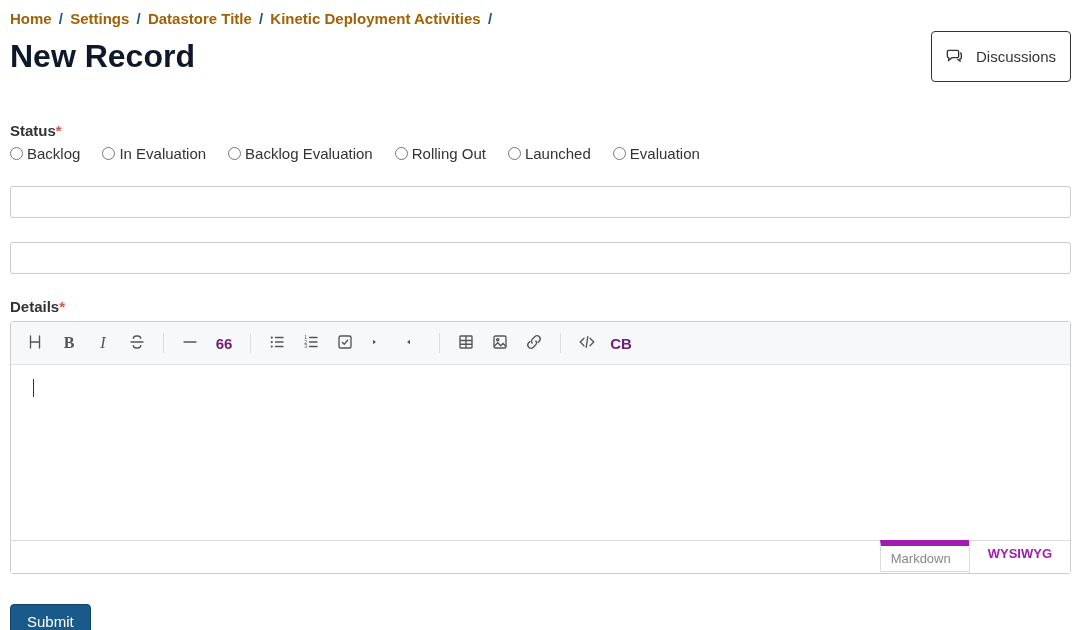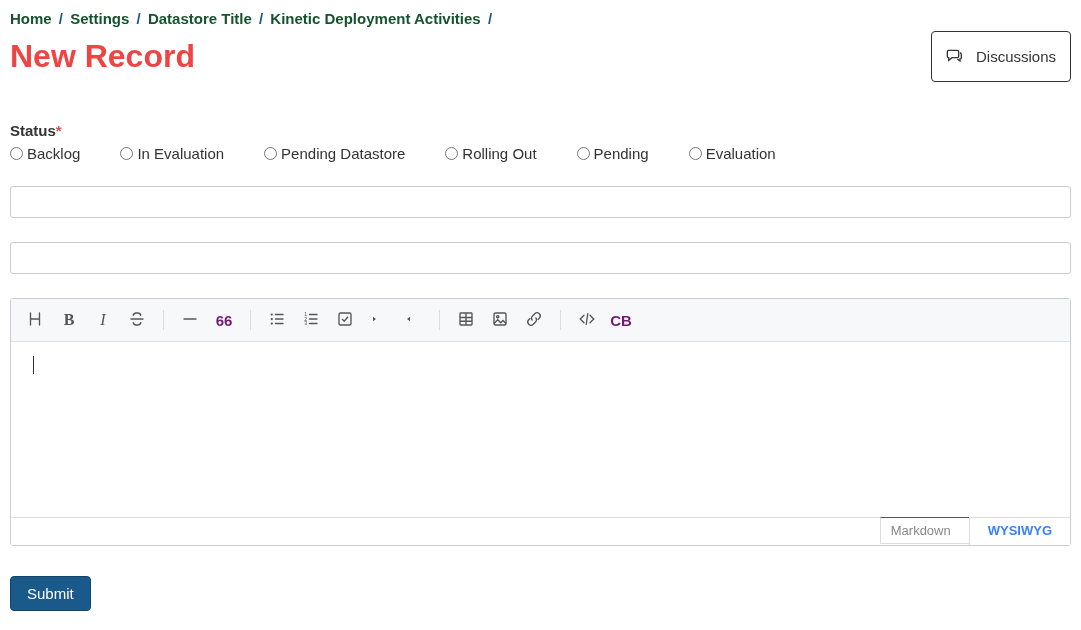--- a/index.html
+++ b/index.html
@@ -15,37 +15,37 @@
       padding: 10px;
       width: 1081px;
     }
     .breadcrumb {
       font-size: 15px;
       font-weight: 600;
       color: #1a5a8a;
       margin-bottom: 4px;
     }
     .breadcrumb a {
-      color: #14532d;
+      color: #a16207;
       text-decoration: none;
     }
     .breadcrumb .sep {
       color: #1a5a8a;
       margin: 0 3px;
     }
     .header-row {
       display: flex;
       justify-content: space-between;
       align-items: center;
       margin-bottom: 40px;
     }
     .page-title {
       font-size: 32px;
       font-weight: 700;
-      color: #ef4444;
+      color: #0f172a;
     }
     .discussions-btn {
       border: 1px solid #333;
       background: #fff;
       border-radius: 4px;
       padding: 16px 14px;
       font-size: 15px;
       font-weight: 500;
       color: #333;
       cursor: pointer;
@@ -63,21 +63,21 @@
       color: #333;
       display: block;
       margin-bottom: 6px;
     }
     .required {
       color: #d9534f;
       font-weight: 700;
     }
     .radio-row {
       display: flex;
-      gap: 40px;
+      gap: 22px;
       align-items: center;
       margin-top: 6px;
     }
     .radio-item {
       display: flex;
       align-items: center;
       gap: 4px;
       font-size: 15px;
       color: #333;
     }
@@ -168,31 +168,31 @@
     }
     .mode-tab {
       padding: 5px 18px;
       font-size: 13px;
       color: #666;
       border-left: 1px solid #ddd;
       cursor: pointer;
       background: #fff;
     }
     .mode-tab.inactive {
-      border-top: 1px solid #a21caf;
+      border-top: 6px solid #a21caf;
       border-bottom: 1px solid #ddd;
       background: #fff;
       color: #888;
       position: relative;
       top: -1px;
       padding-left: 10px;
     }
     .mode-tab.active {
       font-weight: 600;
-      color: #3b82f6;
+      color: #a21caf;
       border-left: 1px solid #ddd;
     }
     .submit-btn {
       background: #1a5a8a;
       color: #fff;
       border: 1px solid #134568;
       border-radius: 4px;
       padding: 8px 16px;
       font-size: 15px;
       font-weight: 500;
@@ -237,46 +237,49 @@
     <label class="radio-item">
       <input type="radio" name="status" style="">
       <span>Backlog</span>
     </label>
     <label class="radio-item">
       <input type="radio" name="status" style="">
       <span>In Evaluation</span>
     </label>
     <label class="radio-item">
       <input type="radio" name="status" style="">
-      <span>Pending Datastore</span>
+      <span>Backlog Evaluation</span>
     </label>
     <label class="radio-item">
       <input type="radio" name="status" style="">
       <span>Rolling Out</span>
     </label>
     <label class="radio-item">
       <input type="radio" name="status" style="">
-      <span>Pending</span>
+      <span>Launched</span>
     </label>
     <label class="radio-item">
       <input type="radio" name="status" style="">
       <span>Evaluation</span>
     </label>
   </div>
 </div>
 
 <div class="form-group">
   <input type="text" class="text-input" value="" style="">
 </div>
 
 <div class="form-group">
   <input type="text" class="text-input" value="" style="">
 </div>
 
 <div class="form-group">
+  <label class="form-label">
+    <span>Details</span><span class="required">*</span>
+  </label>
 
   <div class="editor-container">
     <div class="editor-toolbar">
 
       <button class="toolbar-btn" title="Heading">
         <span>
           <svg viewBox="0 0 24 24">
               <path d="M6 4 v16 M18 4 v16 M6 12 h12" stroke-linecap="round"></path>
             </svg>
         </span>

